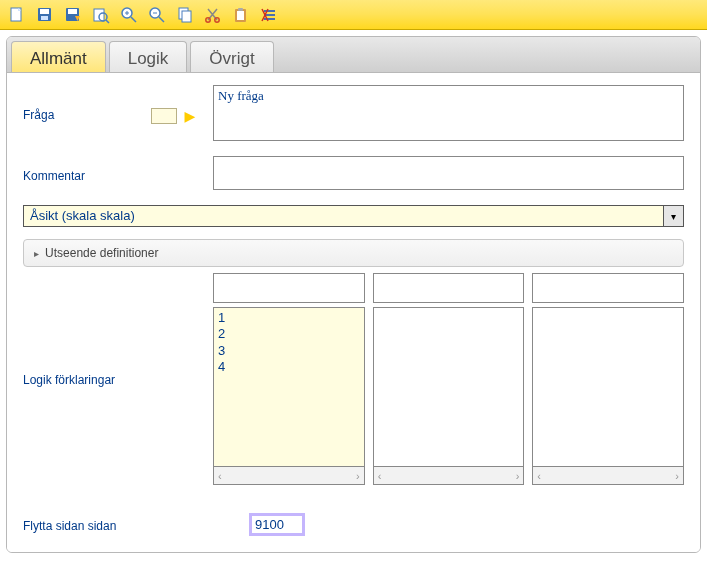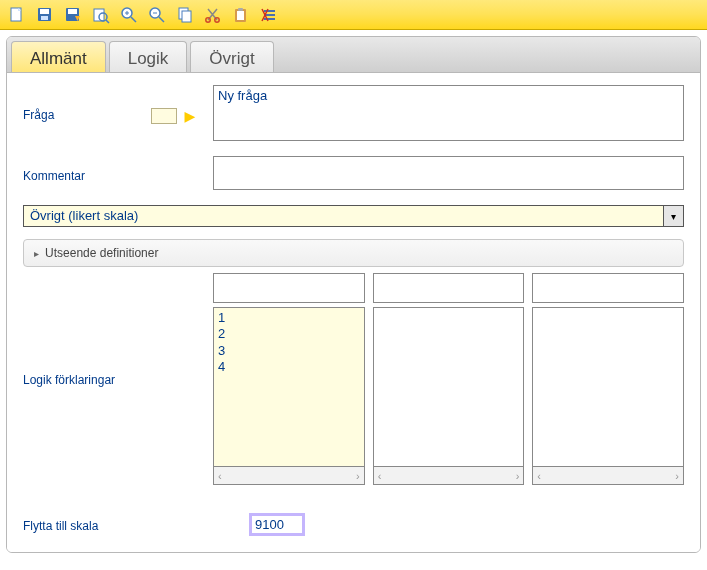--- a/index.html
+++ b/index.html
@@ -86,21 +86,21 @@
   display:inline-block;
   margin-left: 4px;
   color: #ffcc00;
   font-size: 14px;
   vertical-align: middle;
 }
 .textarea {
   width: 100%;
   height: 56px;
   border: 1px solid #888;
-  font-family: Liberation Sans, sans-serif;
+  font-family: Liberation Serif, serif;
   font-size: 13px;
   padding: 2px 4px;
   resize: none;
   overflow-y: scroll;
   color: #003a8a;
 }
 .textarea.short { height: 34px; }
 .select-wrap {
   display: flex;
   border: 1px solid #555;
@@ -277,21 +277,21 @@
     <div class="row">
       <div class="label-col">Kommentar</div>
       <div class="field-col">
         <textarea class="textarea short" style=""></textarea>
       </div>
     </div>
 
     <div class="row">
       <div class="field-col">
         <div class="select-wrap">
-          <div class="select-display">Övrigt (likert skala)</div>
+          <div class="select-display">Åsikt (skala skala)</div>
           <div class="select-btn">▾</div>
         </div>
       </div>
     </div>
 
     <div class="accordion">
       <span style="font-size:10px;color:#666">▸</span>
       <span>Utseende definitioner</span>
     </div>
 
@@ -326,20 +326,20 @@
             <div class="hscroll">
                 <span>‹</span>
                 <span>›</span>
               </div>
           </div>
         </div>
       </div>
     </div>
 
     <div class="row" style="margin-top:28px;margin-bottom:0">
-      <div class="label-col" style="width:226px">Flytta till skala</div>
+      <div class="label-col" style="width:226px">Flytta sidan sidan</div>
       <div>
         <input class="input-num" value="9100" style="">
       </div>
     </div>
 
   </div>
 </div>
 
 </body></html>

